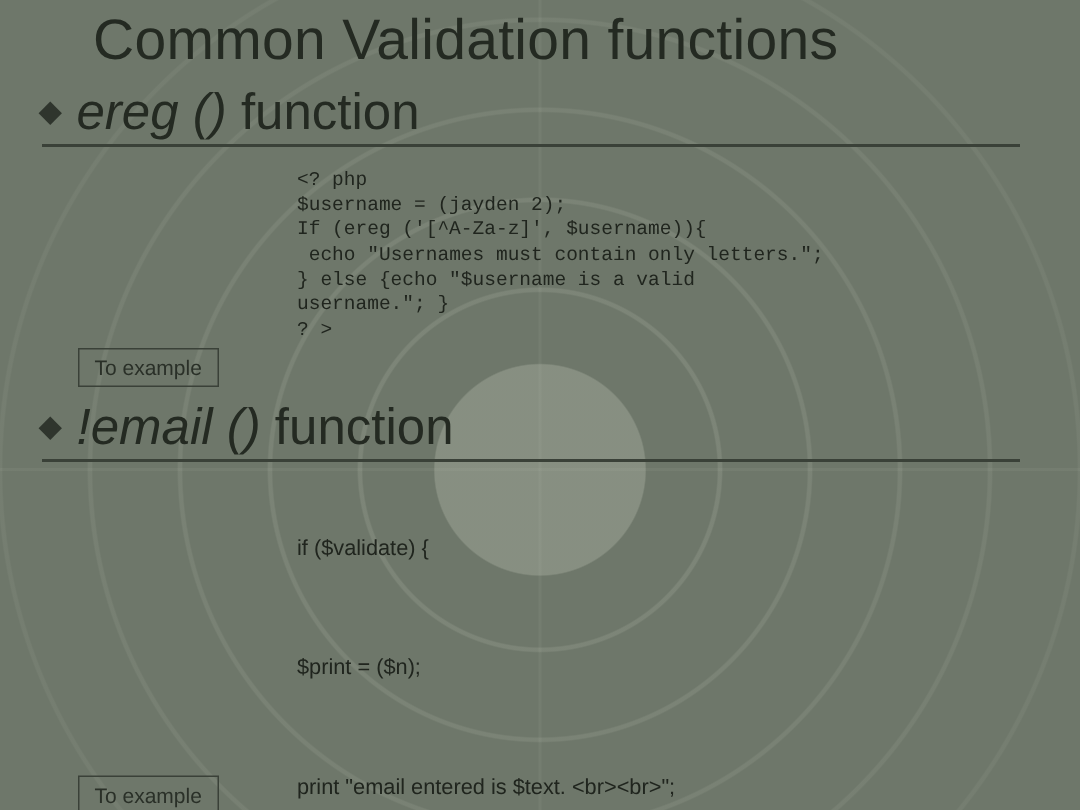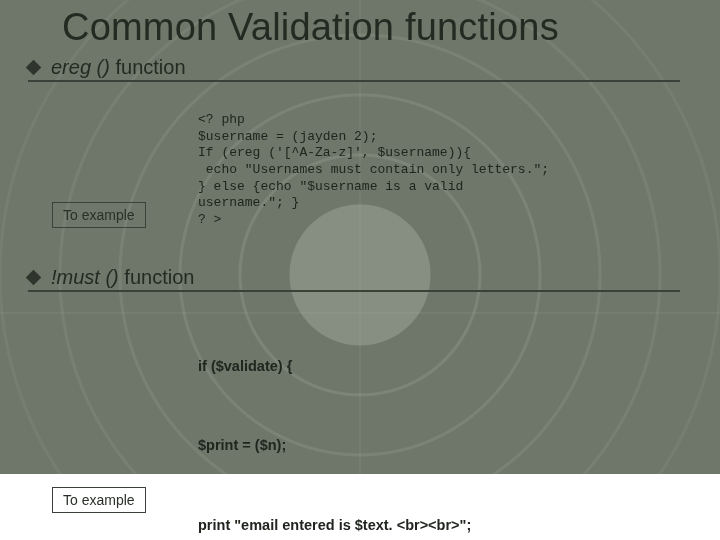--- a/index.html
+++ b/index.html
@@ -6,21 +6,21 @@
     margin: 0;
     padding: 0;
     width: 720px;
     height: 540px;
     overflow: hidden;
     font-family: Verdana, Arial, sans-serif;
   }
   .slide {
     position: relative;
     width: 720px;
-    height: 474px;
+    height: 540px;
     background:
       radial-gradient(circle at 50% 58%, rgba(200,205,190,0.28) 0 70px, transparent 71px),
       radial-gradient(circle at 50% 58%, transparent 0 118px, rgba(200,205,190,0.16) 119px 121px, transparent 122px),
       radial-gradient(circle at 50% 58%, transparent 0 178px, rgba(200,205,190,0.14) 179px 181px, transparent 182px),
       radial-gradient(circle at 50% 58%, transparent 0 238px, rgba(200,205,190,0.12) 239px 241px, transparent 242px),
       radial-gradient(circle at 50% 58%, transparent 0 298px, rgba(200,205,190,0.10) 299px 301px, transparent 302px),
       radial-gradient(circle at 50% 58%, transparent 0 358px, rgba(200,205,190,0.08) 359px 361px, transparent 362px),
       linear-gradient(rgba(200,205,190,0.07), rgba(200,205,190,0.07)) 359px 0 / 2px 540px no-repeat,
       linear-gradient(rgba(200,205,190,0.07), rgba(200,205,190,0.07)) 0 312px / 720px 2px no-repeat,
       #6e776a;
@@ -39,21 +39,21 @@
     position: absolute;
     left: 28px;
     right: 40px;
   }
   .sec1 { top: 56px; }
   .sec2 { top: 266px; }
   .section-head {
     display: flex;
     align-items: center;
     gap: 8px;
-    font-size: 20px;
+    font-size: 34px;
     color: #242a22;
     border-bottom: 2px solid #3a4138;
     padding-bottom: 1px;
     margin-bottom: 10px;
   }
   .diamond {
     width: 11px; height: 11px;
     background: #2f352d;
     transform: rotate(45deg);
     display: inline-block;
@@ -61,20 +61,21 @@
   }
   .fname-it { font-style: italic; }
   .example-box {
     position: absolute;
     border: 1.5px solid #3a4138;
     color: #2a3028;
     font-size: 14px;
     padding: 4px 10px;
     background: transparent;
     font-family: Verdana, Arial, sans-serif;
+    margin-top: 30px;
   }
   .ex1 { left: 52px; top: 202px; }
   .ex2 { left: 52px; top: 487px; }
   .code {
     font-family: Arial, sans-serif;
     font-size: 13px;
     color: #20251e;
     line-height: 1.28;
     white-space: pre-wrap;
   }
@@ -87,21 +88,21 @@
   }
   .code-block2 {
     position: absolute;
     left: 198px;
     top: 310px;
     width: 480px;
     font-size: 14.5px;
     line-height: 1.55;
     font-family: Verdana, Arial, sans-serif;
   }
-  .code-chunk { margin-bottom: 12px; font-weight: bold; }
+  .code-chunk { margin-bottom: 12px; }
 </style>
 </head>
 <body>
 
 <div class="slide">
 
   <div class="title">Common Validation functions</div>
 
   <div class="section sec1">
     <div class="section-head">
@@ -119,21 +120,21 @@
 } else {echo "$username is a valid
 username."; }
 ? &gt;</div>
 
   <div class="example-box ex1">To example</div>
 
   <div class="section sec2">
     <div class="section-head">
       <span class="diamond"></span>
       <span>
-        <span class="fname-it">!must ()</span><span> function</span>
+        <span class="fname-it">!email ()</span><span> function</span>
       </span>
     </div>
   </div>
 
   <div class="code code-block2">
     <div class="code-chunk">if ($validate) {</div>
     <div class="code-chunk">$print = ($n);</div>
     <div class="code-chunk">print "email entered is $text. &lt;br&gt;&lt;br&gt;";</div>
     
   </div>

